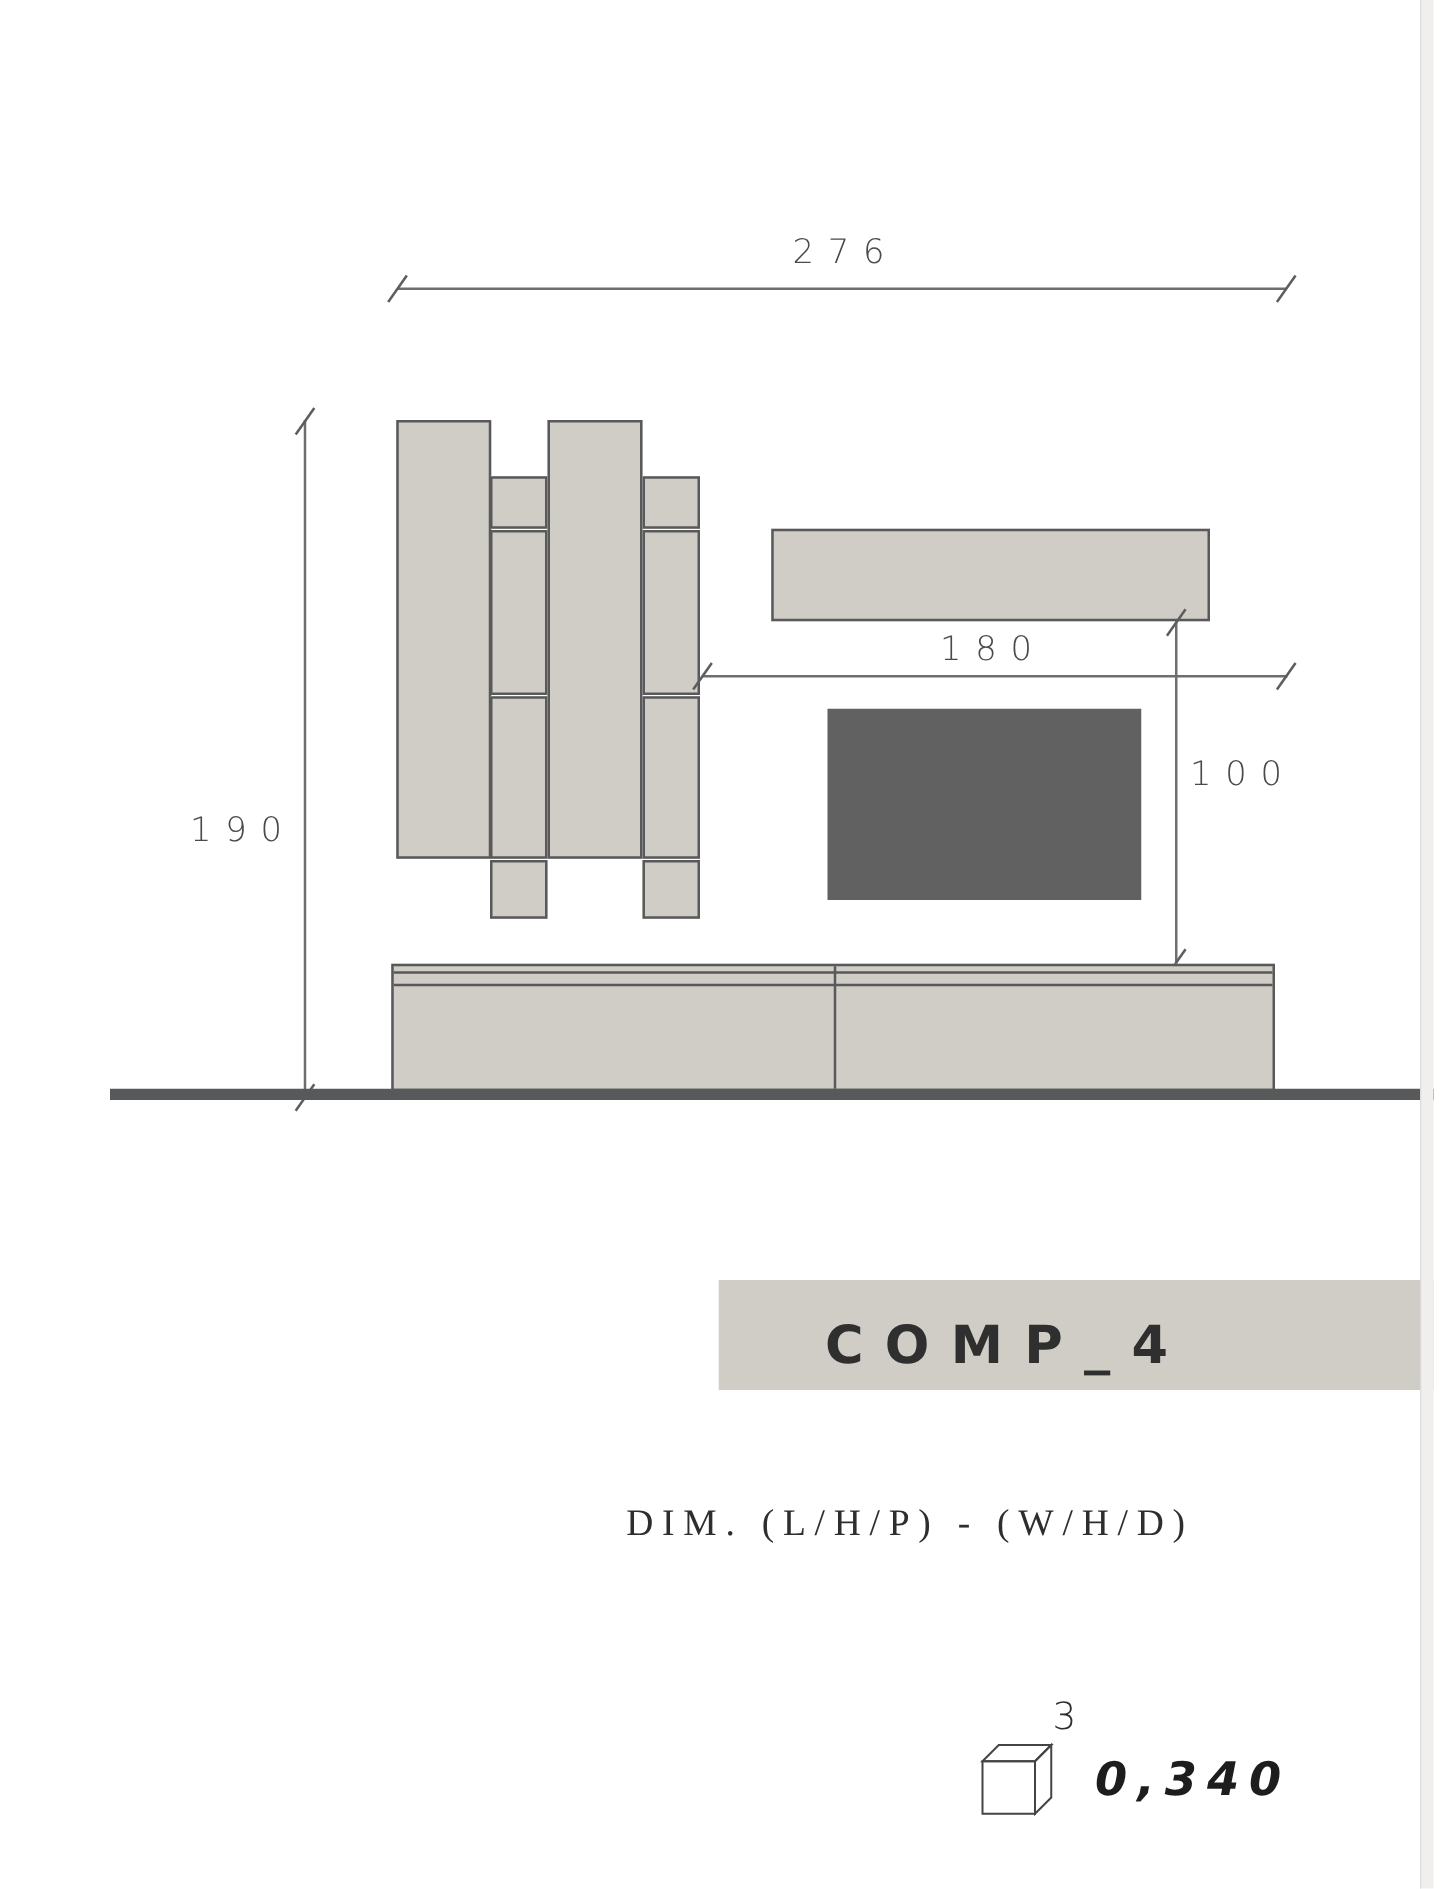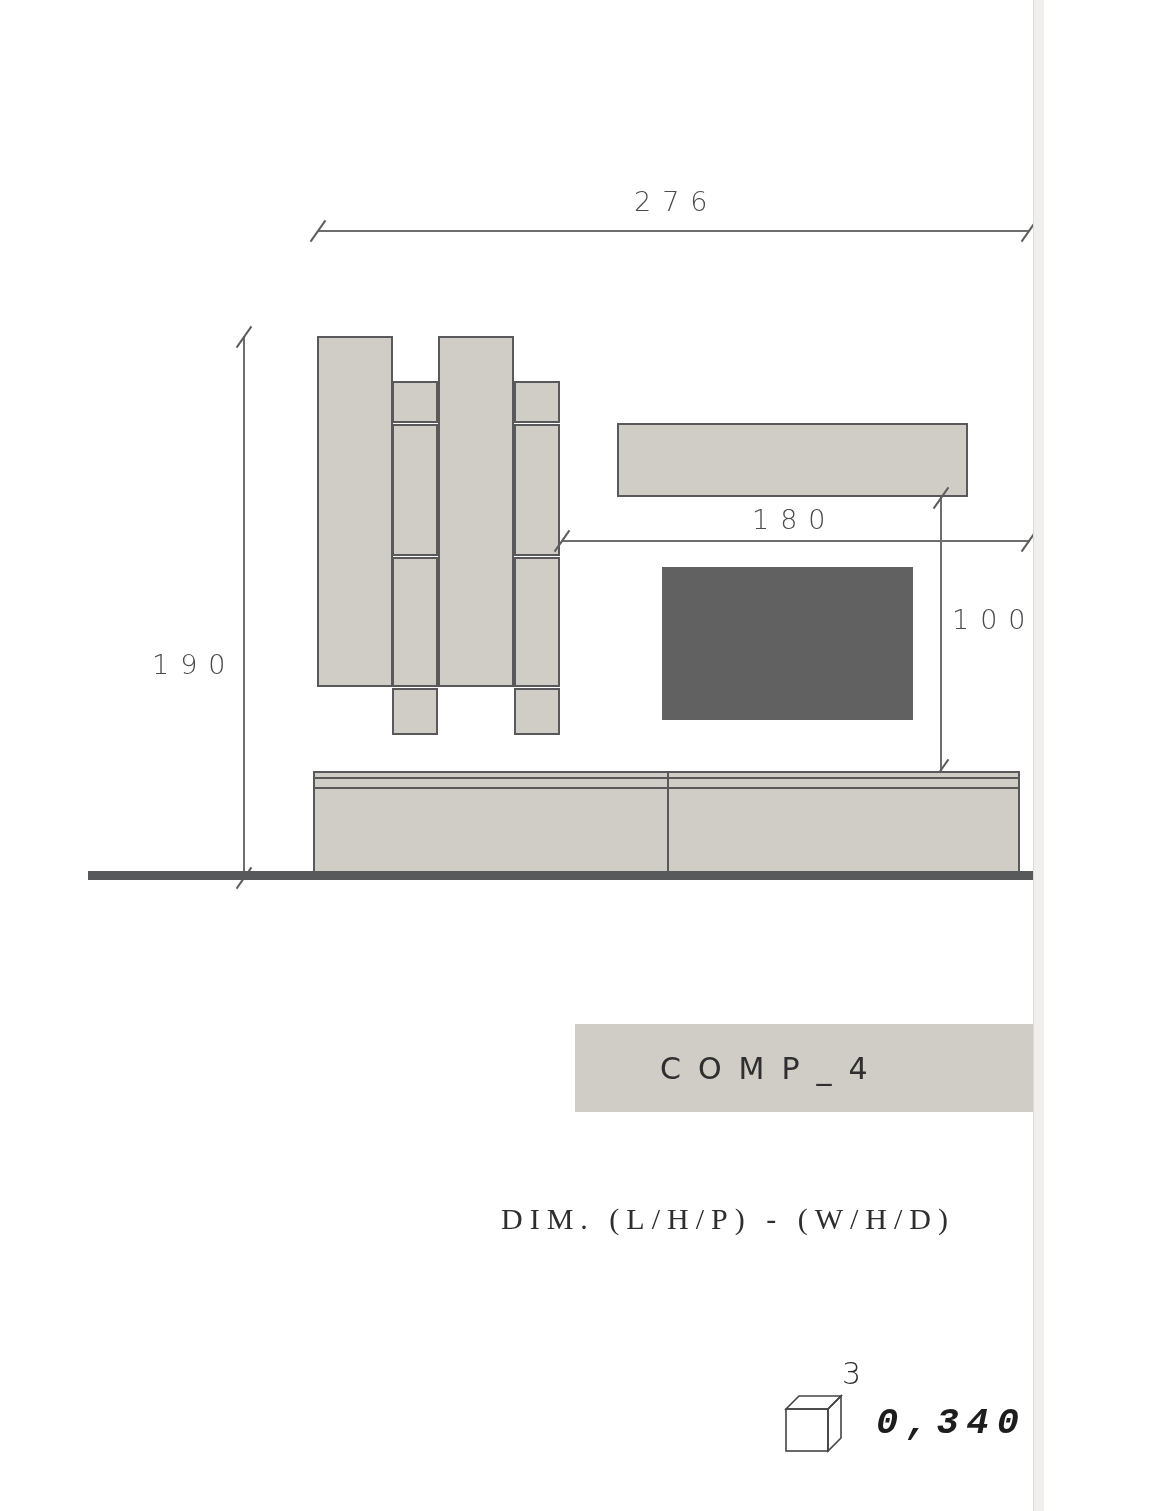--- a/index.html
+++ b/index.html
@@ -1,17 +1,17 @@
 <!DOCTYPE html>
 <html><head>
 <meta charset="utf-8">
 <style>
   html,body{margin:0;padding:0;background:#ffffff;}
   #canvas{
-    position:relative;width:1044px;height:1511px;background:#ffffff;overflow:hidden;
+    position:relative;width:1147px;height:1511px;background:#ffffff;overflow:hidden;
     font-family:"DejaVu Sans",sans-serif;
   }
   
   .panel{position:absolute;background:#cfcdc5;border:2px solid #59595b;box-sizing:border-box;}
   .box{position:absolute;background:#cfcdc5;border:2px solid #59595b;box-sizing:border-box;}
   .tv{position:absolute;background:#616161;}
   .floor{position:absolute;background:#58595a;}
   
   .dim-h{position:absolute;border-top:2px solid #6e6e6e;height:0;}
   .dim-v{position:absolute;border-left:2px solid #6e6e6e;width:0;}
@@ -19,36 +19,36 @@
   .dim-label{
     position:absolute;color:#4a4a4a;font-size:27px;font-weight:300;
     letter-spacing:11px;white-space:nowrap;
   }
   
   .cab-line-h{position:absolute;left:0;right:0;height:0;border-top:2px solid #59595b;}
   .cab-line-v{position:absolute;top:0;bottom:0;width:0;border-left:2px solid #59595b;}
   
   .banner{position:absolute;left:575px;top:1024px;width:572px;height:88px;background:#cfcdc5;}
   .banner-text{
-    position:absolute;left:660px;top:1051px;color:#2f2f2f;font-size:30px;font-weight:400;
+    position:absolute;left:660px;top:1051px;color:#2f2f2f;font-size:42px;font-weight:700;
     letter-spacing:17px;white-space:nowrap;
   }
   
   .spec-caption{
     position:absolute;left:404px;top:1202px;width:648px;text-align:center;
     color:#2e2e2e;font-size:30px;font-weight:300;letter-spacing:7px;white-space:nowrap;font-family:Liberation Serif, serif;
   }
   .spec-values{
     position:absolute;left:498px;top:1258px;width:554px;text-align:center;
     color:#1d1d1d;font-size:36px;font-weight:bold;letter-spacing:10px;white-space:nowrap;
   }
   .vol-exp{position:absolute;left:842px;top:1356px;color:#2e2e2e;font-size:30px;font-weight:300;}
   .vol-value{
     position:absolute;left:876px;top:1402px;color:#1d1d1d;font-size:37px;
-    font-weight:bold;font-style:italic;letter-spacing:8px;white-space:nowrap;font-family:Liberation Mono, monospace;
+    font-weight:bold;font-style:italic;letter-spacing:8px;white-space:nowrap;
   }
   .cube{position:absolute;left:780px;top:1388px;}
   
   .scroll-strip{
     position:absolute;right:0;top:0;width:10px;height:1511px;
     background:#f0efee;border-left:1px solid #dadad8;
   }
 </style>
 </head>
 <body>

